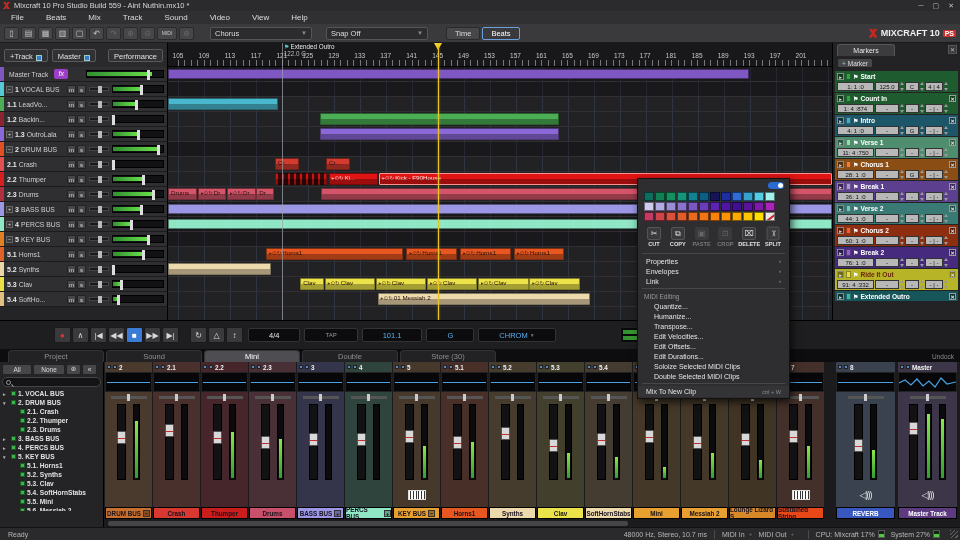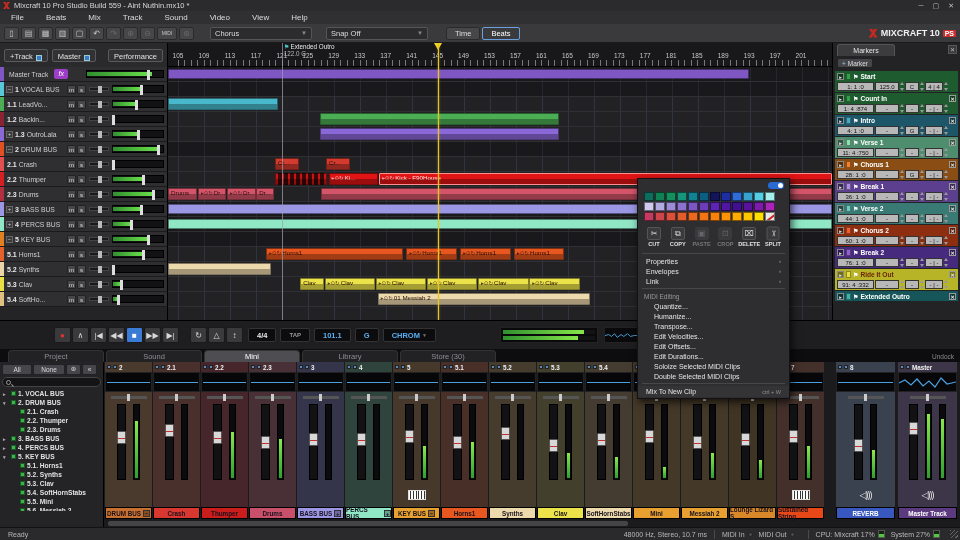--- a/index.html
+++ b/index.html
@@ -105,22 +105,22 @@
   
   .transport { position:absolute; left:0; top:320px; width:960px; height:29px; background:#1e1e20; border-top:1px solid #000;
                display:flex; align-items:center; }
   .trbtn { width:17px; height:16px; background:#3a3a3d; border:1px solid #1a1a1c; border-radius:2px; color:#d8d8d8;
            font-size:8px; text-align:center; line-height:15px; margin-right:1px; }
   .trbtn.rec { color:#e03030; }
   .trbtn.stop { background:#3a7bd5; color:#fff; }
   .timebox { background:#000; border:1px solid #333; border-radius:2px; height:21px; display:flex; align-items:center;
              padding:0 8px; margin-left:12px; }
   .timetxt { font-family:"DejaVu Sans Mono", monospace; font-size:13px; color:#58b0f0; letter-spacing:1px; }
-  .minibox { background:#0c0c0e; border:1px solid #333; color:#e8e8e8; font-size:7.5px; font-weight:bold;
-             height:14px; display:flex; align-items:center; padding:0 8px; margin-left:4px; border-radius:2px; }
+  .minibox { background:#0c0c0e; border:1px solid #333; color:#e8e8e8; font-size:7.5px; font-weight:normal;
+             height:14px; display:flex; align-items:center; padding:0 20px; margin-left:4px; border-radius:2px; }
   .minibox.blue { color:#58b0f0; }
   .minibox.tap { color:#999; font-size:6px; }
   .tmeters { width:98px; height:16px; background:#0a0a0c; border:1px solid #222; margin-left:64px; padding:2px; display:flex; flex-direction:column; gap:2px; }
   .tmeters .m { height:5px; background:linear-gradient(90deg,#2f8f2f,#86e84a) left/88% 100% no-repeat, #131315; }
   .twave { width:34px; height:16px; background:#0a0a0c; border:1px solid #222; margin-left:6px; position:relative; overflow:hidden; }
   .twave svg { position:absolute; inset:0; }
   .fxbig { width:19px; height:15px; background:#9c3ec8; color:#fff; font-size:8px; font-weight:bold; font-style:italic;
            text-align:center; line-height:15px; border-radius:2px; margin-left:8px; }
 
   
@@ -966,21 +966,21 @@
           <polyline points="0,8 4,7 7,9 10,6 13,10 17,7 20,9 24,6 27,9 31,8 34,8" fill="none" stroke="#4aa0e0" stroke-width="1"></polyline>
         </svg>
     </div>
     <span class="fxbig">FX</span>
   </div>
 
   <div class="tabsbar" id="tabsbar">
       <div class="tab">Project</div>
       <div class="tab">Sound</div>
       <div class="tab active">Mini</div>
-      <div class="tab">Library</div>
+      <div class="tab">Double</div>
       <div class="tab">Store (30)</div>
       <span class="undock">Undock</span>
     </div>
 
   <div class="mixer">
     <div class="mixleft">
       <div class="ml-top">
         <span class="mlb" style="width:30px;">All</span>
         <span class="mlb" style="width:32px;">None</span>
         <span class="mlb" style="width:15px;">⊛</span>

